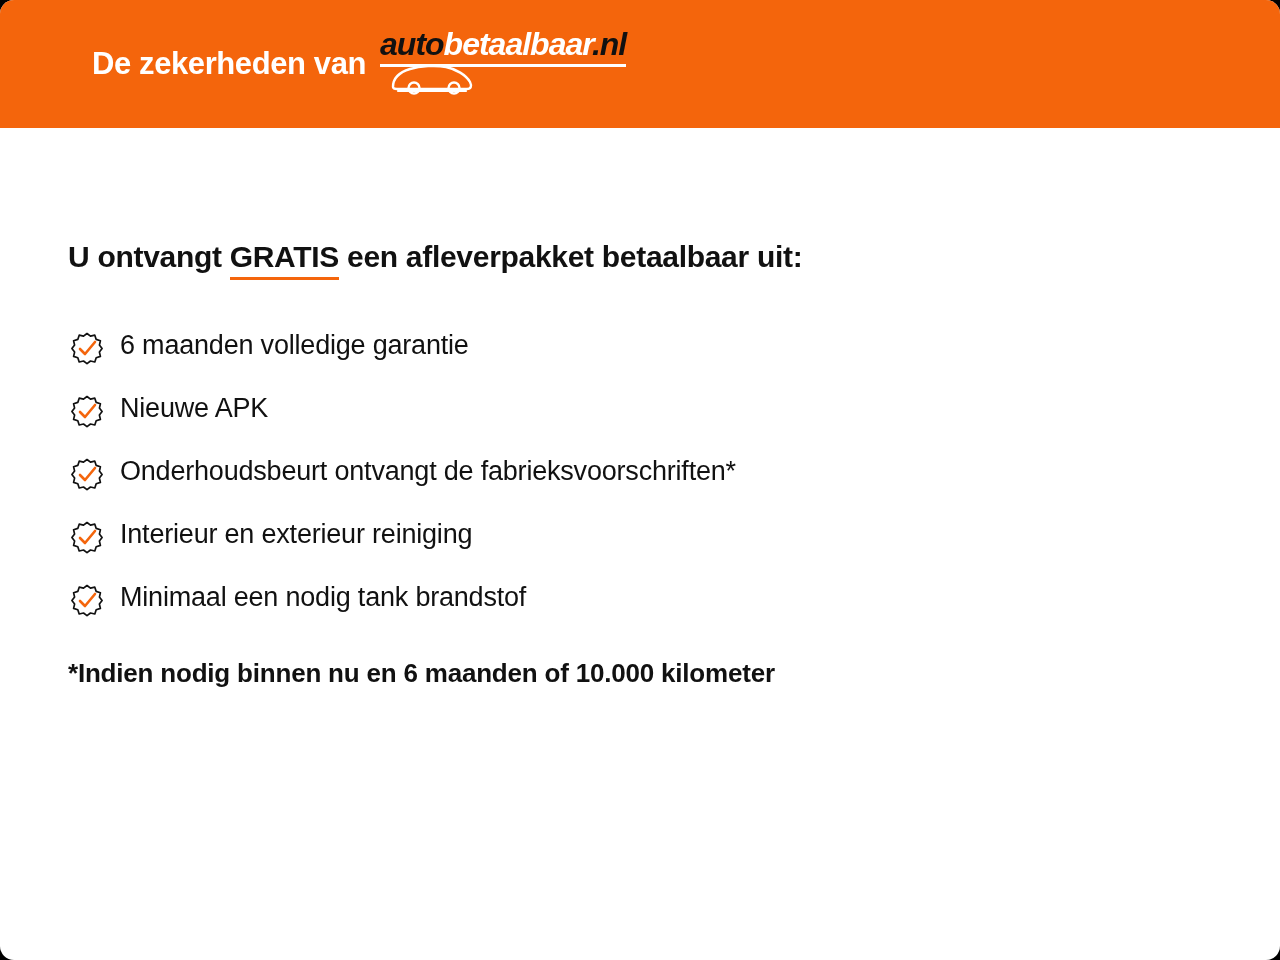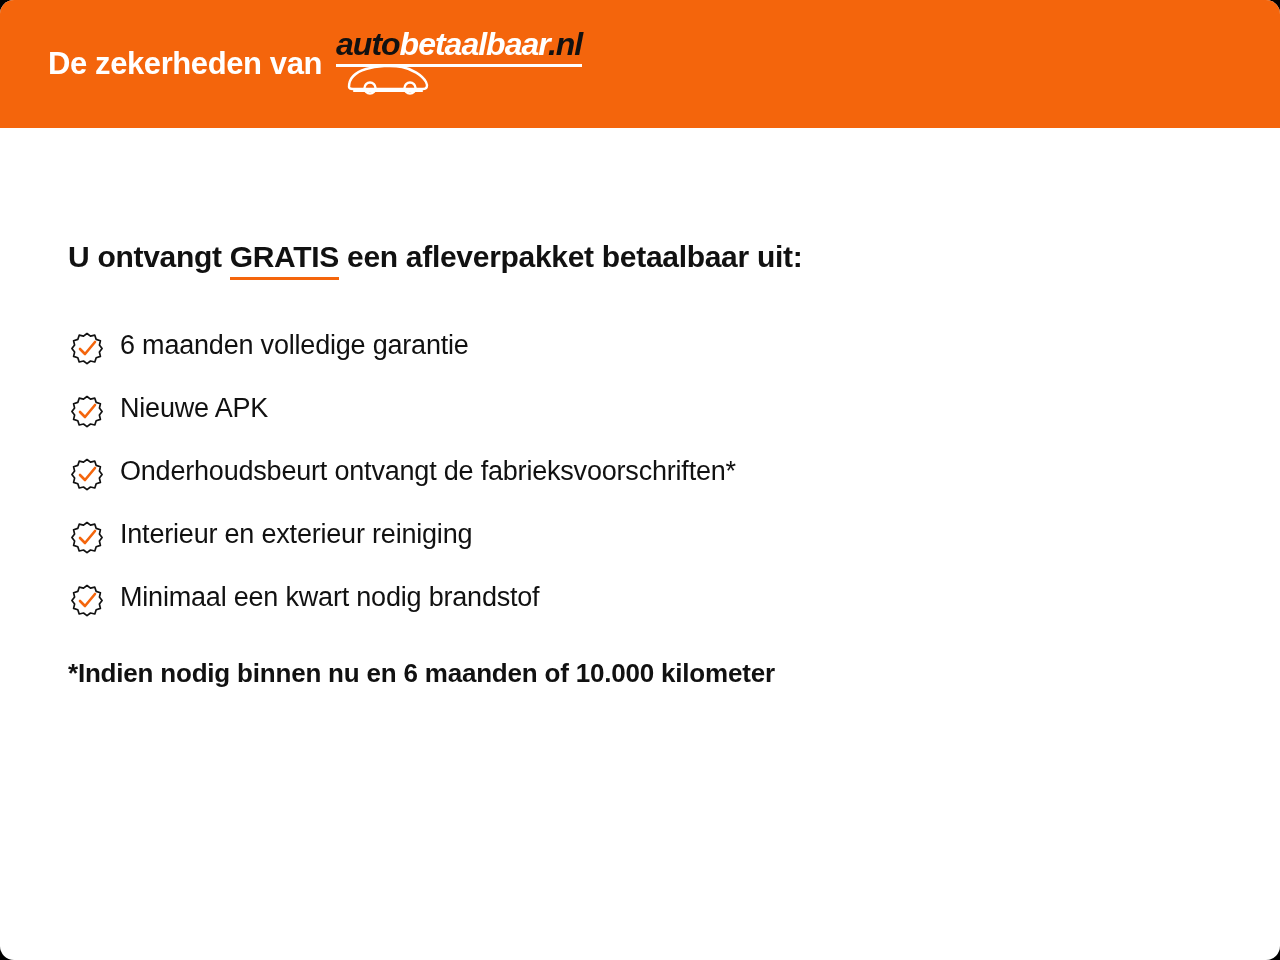--- a/index.html
+++ b/index.html
@@ -23,21 +23,21 @@
   }
   
   .header {
     position: relative;
     width: 100%;
     height: 128px;
     background: #f4650c;
     display: flex;
     align-items: center;
     box-sizing: border-box;
-    padding-left: 48px;
+    padding-left: 92px;
   }
   .header-inner {
     display: flex;
     align-items: center;
     gap: 0px;
   }
   .header-title {
     color: #ffffff;
     font-size: 31px;
     font-weight: bold;
@@ -209,21 +209,21 @@
         <span class="list-label">Interieur en exterieur reiniging</span>
       </li>
 
       <li class="list-item">
         <span class="list-icon">
           <svg width="36" height="36" viewBox="0 0 36 36" xmlns="http://www.w3.org/2000/svg">
             <path d="M18 2.5 L21.5 5.2 L25.8 4.2 L27.2 8.4 L31.4 9.8 L30.4 14.1 L33.1 17.6 L30.4 21.1 L31.4 25.4 L27.2 26.8 L25.8 31 L21.5 30 L18 32.7 L14.5 30 L10.2 31 L8.8 26.8 L4.6 25.4 L5.6 21.1 L2.9 17.6 L5.6 14.1 L4.6 9.8 L8.8 8.4 L10.2 4.2 L14.5 5.2 Z" fill="none" stroke="#111111" stroke-width="1.7" stroke-linejoin="round"></path>
             <path d="M11 18 L16 23 L26 11" fill="none" stroke="#f4650c" stroke-width="2.6" stroke-linecap="round" stroke-linejoin="round"></path>
           </svg>
         </span>
-        <span class="list-label">Minimaal een kwart nodig brandstof</span>
+        <span class="list-label">Minimaal een nodig tank brandstof</span>
       </li>
 
     </ul>
 
     <div class="footnote">*Indien nodig binnen nu en 6 maanden of 10.000 kilometer</div>
 
   </div>
 </div>
 
 </body></html>

